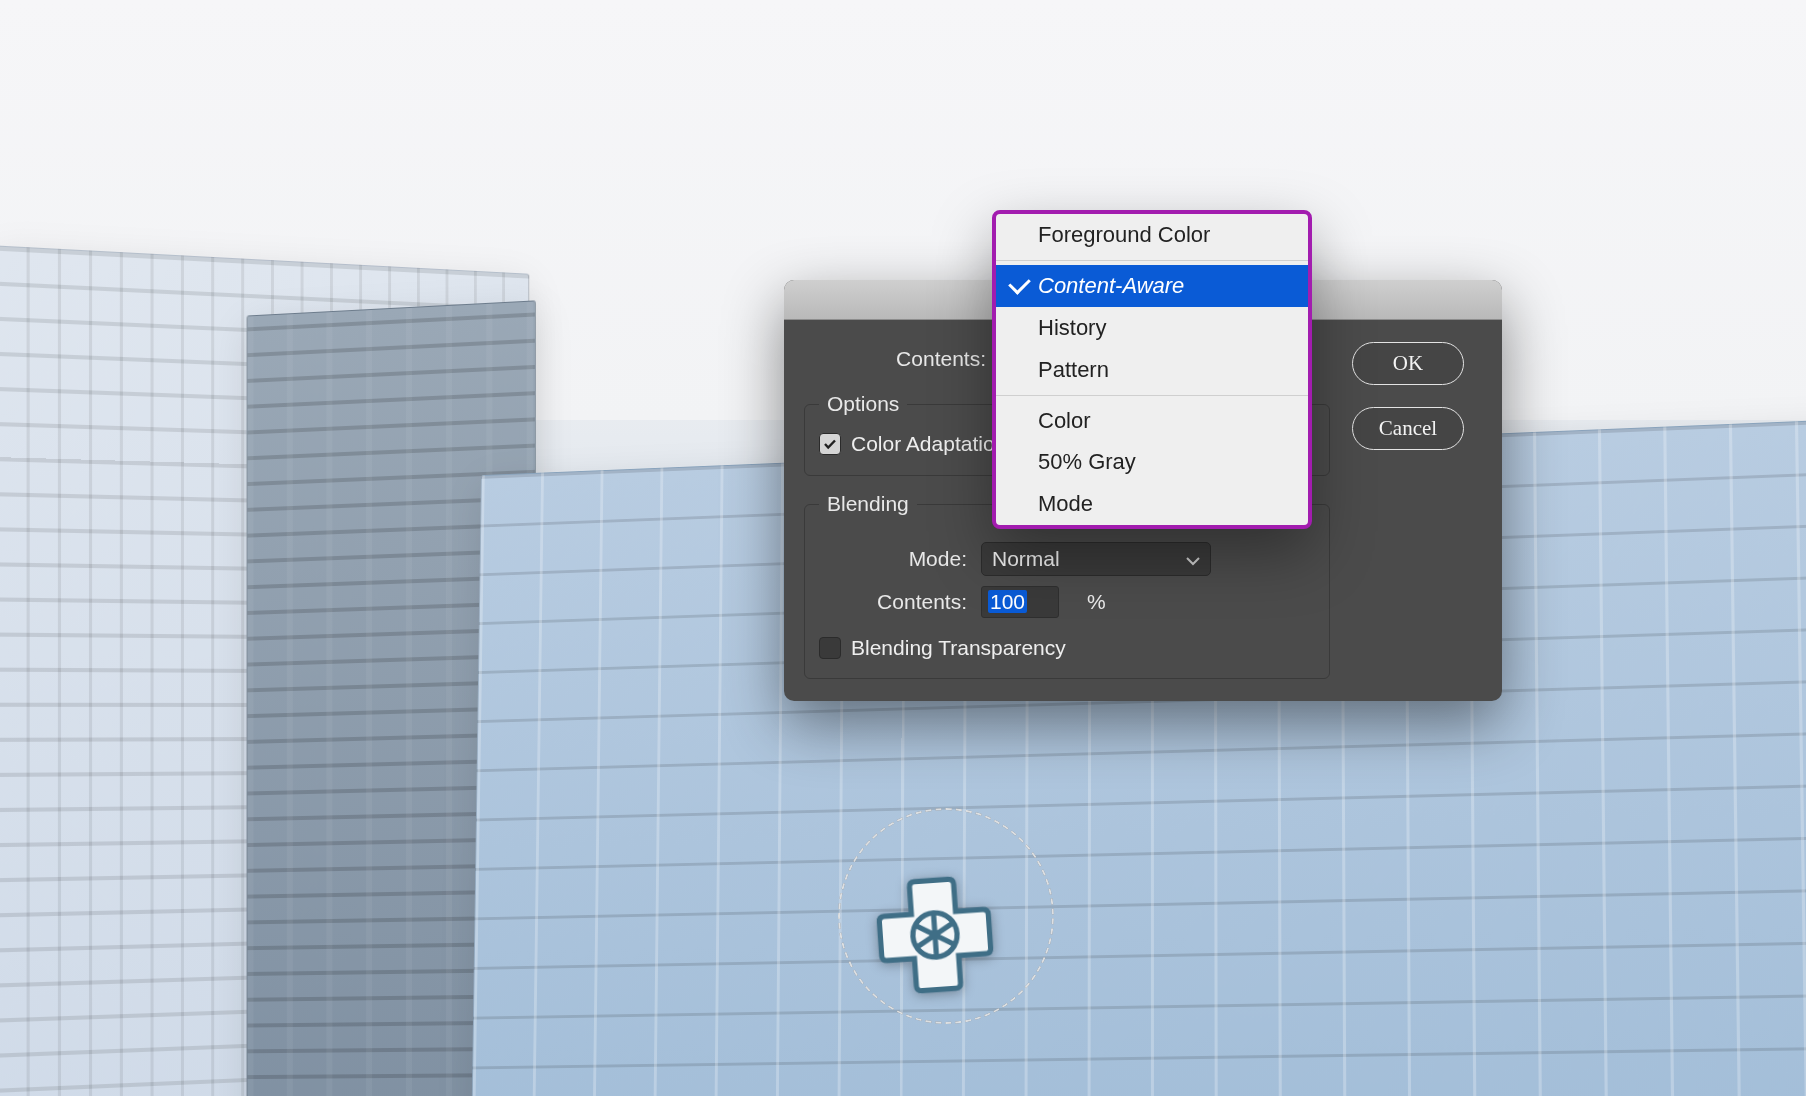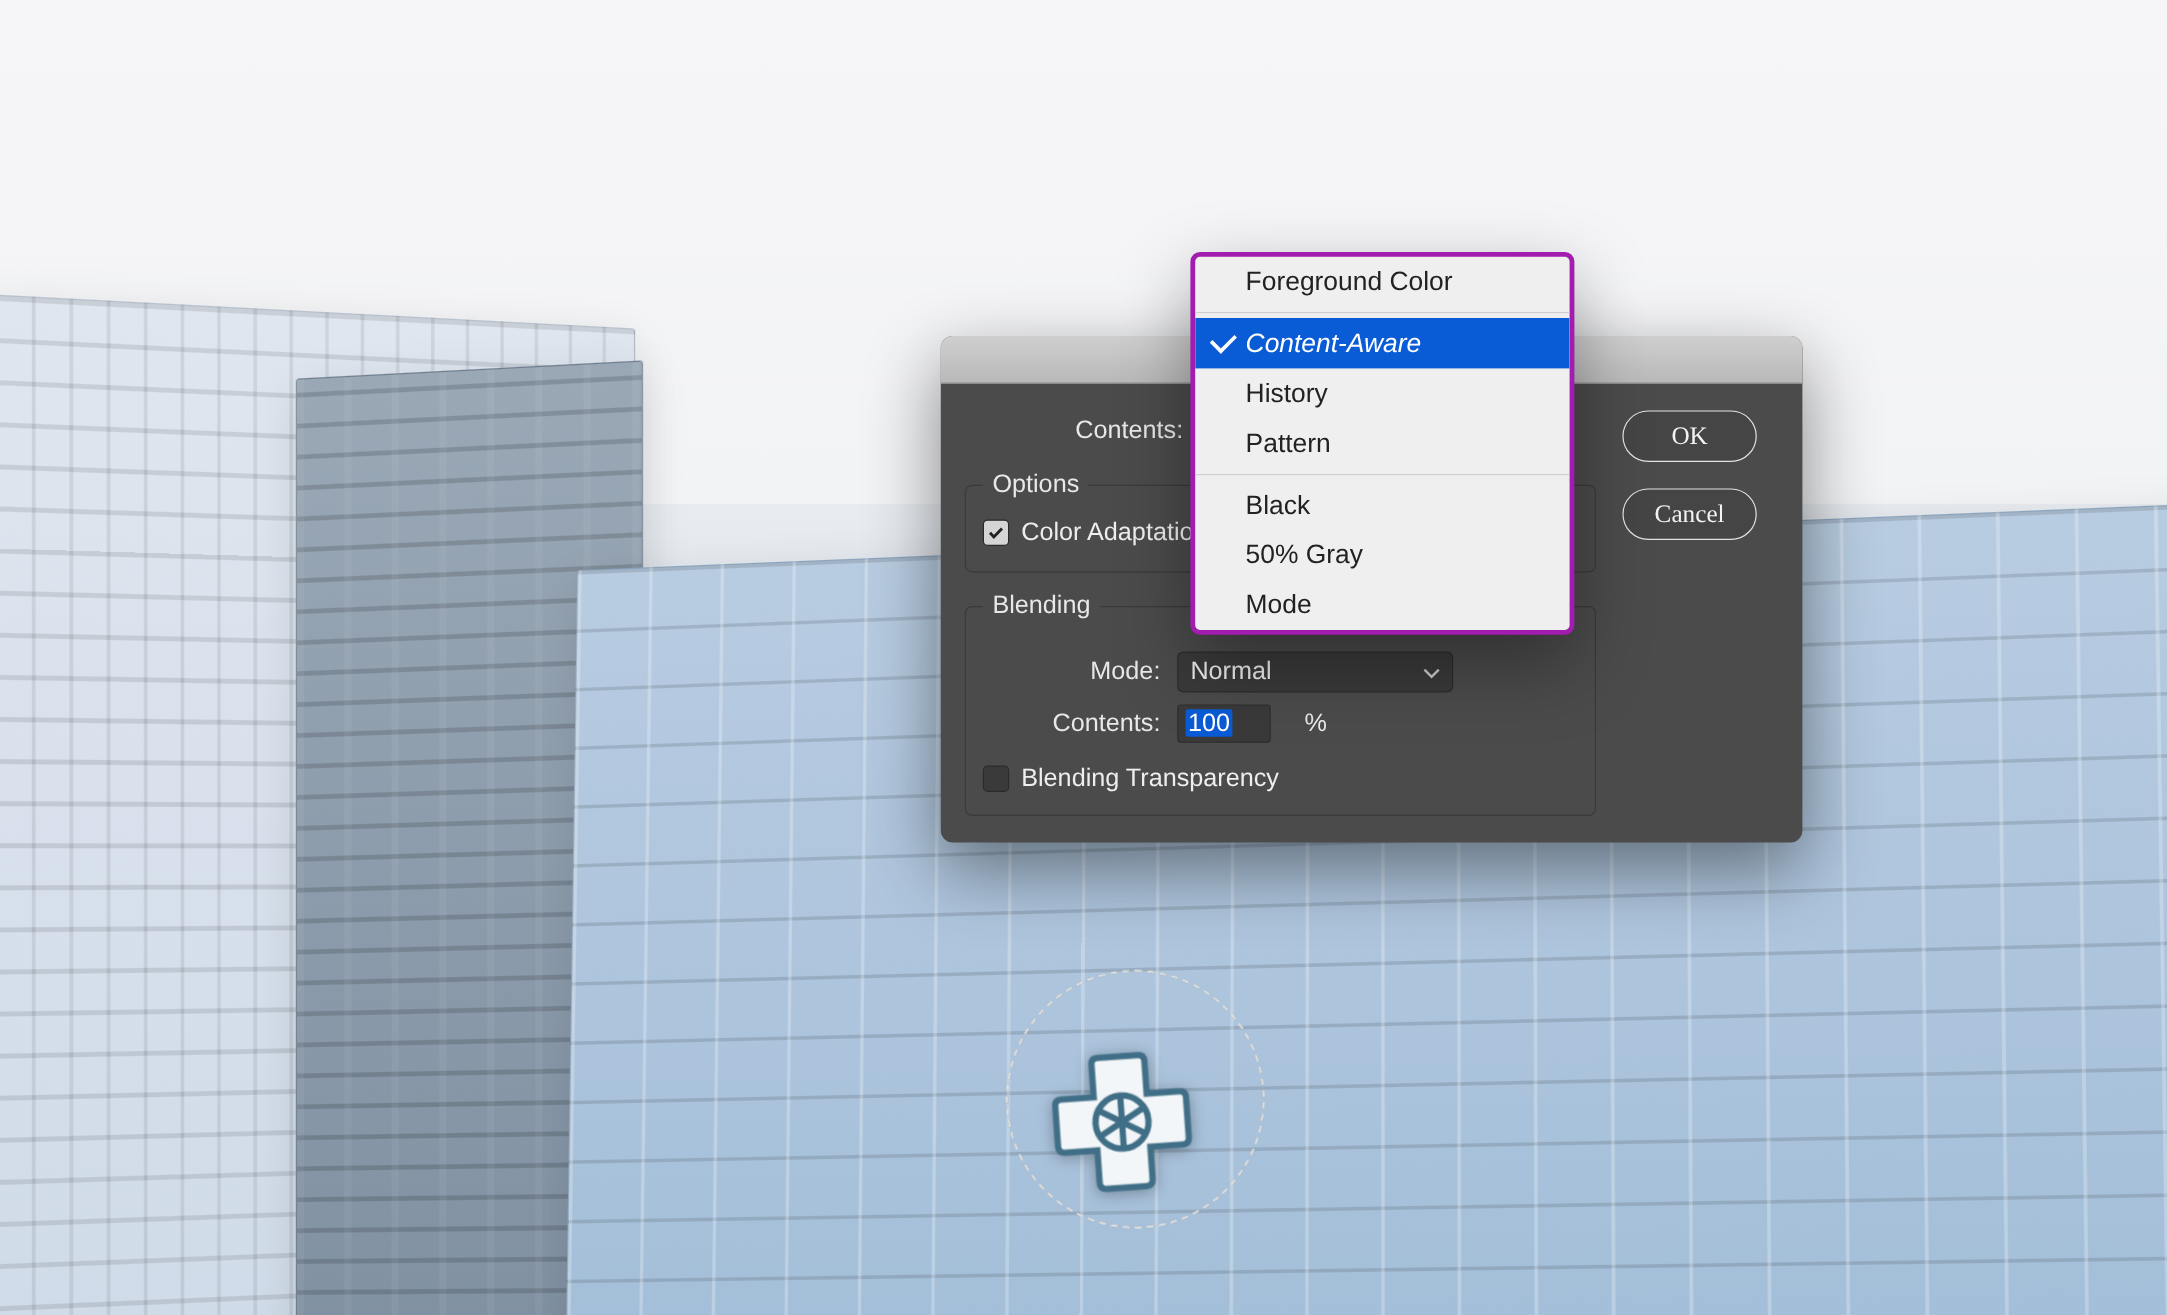--- a/index.html
+++ b/index.html
@@ -231,16 +231,16 @@
 </div>
 
 <div class="popover" id="contents-pop">
 
 <div class="item">Foreground Color</div>
     <hr>
     <div class="item sel">Content-Aware</div>
     <div class="item">History</div>
     <div class="item">Pattern</div>
     <hr>
-    <div class="item">Black</div>
+    <div class="item">Color</div>
     <div class="item">50% Gray</div>
     <div class="item">Mode</div>
   </div>
 
 </body></html>

